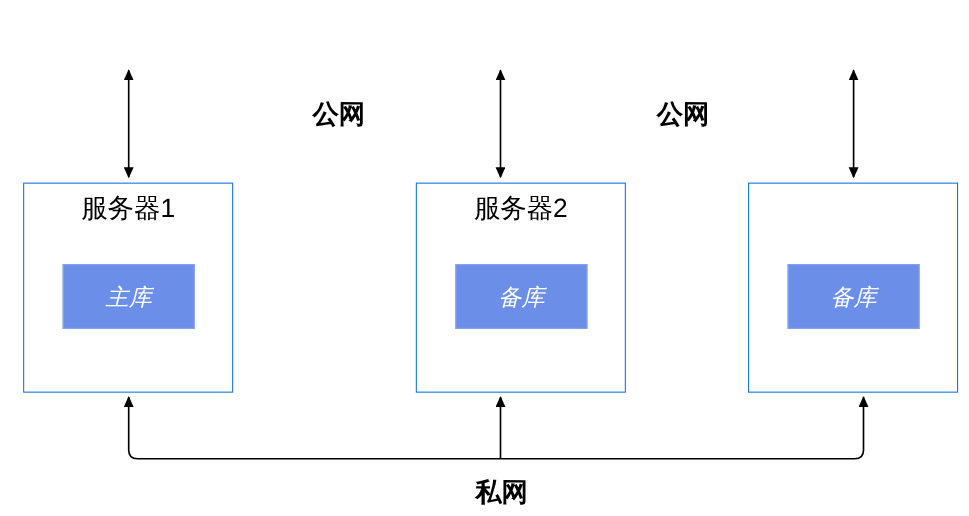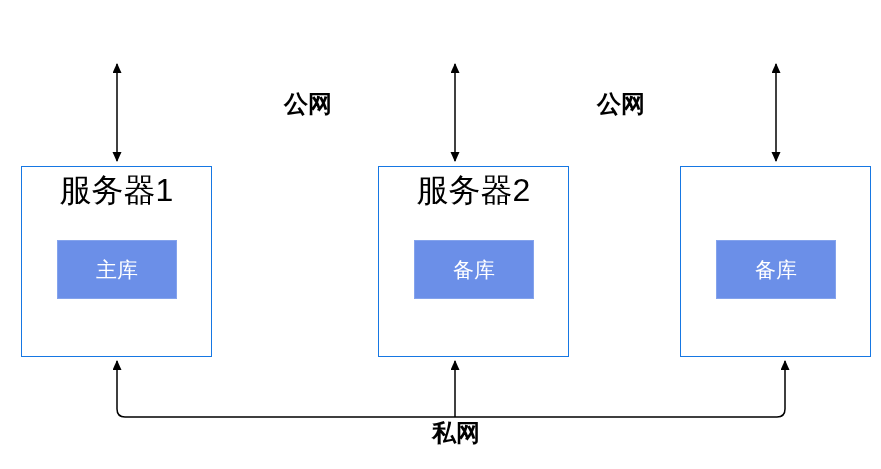--- a/index.html
+++ b/index.html
@@ -39,52 +39,53 @@
     height: 189px;
     background: #ffffff;
     border: 1px solid var(--server-border, #1677e3);
   }
   .server-box.s1 { left: 21px; }
   .server-box.s2 { left: 378px; }
   .server-box.s3 { left: 680px; }
   .server-title {
     margin-top: 6px;
     text-align: center;
-    font-size: 32px;
+    font-size: 24px;
     color: var(--server-title, #000000);
     line-height: 34px;
   }
   .db-box {
     position: absolute;
     left: 35px;
     top: 73px;
     width: 118px;
     height: 57px;
     background: var(--db-fill, #6b8fe8);
     border: 1px solid var(--db-border, #84a3ec);
     display: flex;
     align-items: center;
     justify-content: center;
   }
   .db-box .label {
     color: var(--db-text, #ffffff);
     font-size: 21px;
+    font-style: italic;
   }
   
   .net-label {
     position: absolute;
     transform: translate(-50%, -50%);
     font-size: 24px;
     font-weight: bold;
     color: var(--label-text, #000000);
     white-space: nowrap;
   }
   .net-label.public-1 { left: 308px; top: 104px; }
   .net-label.public-2 { left: 621px; top: 104px; }
-  .net-label.private  { left: 456px; top: 433px; }
+  .net-label.private  { left: 456px; top: 447px; }
   
   svg.connectors {
     position: absolute;
     left: 0; top: 0;
     width: 881px; height: 469px;
     pointer-events: none;
   }
   svg.connectors path.wire {
     stroke: var(--arrow, #000000);
     stroke-width: 1.5;

